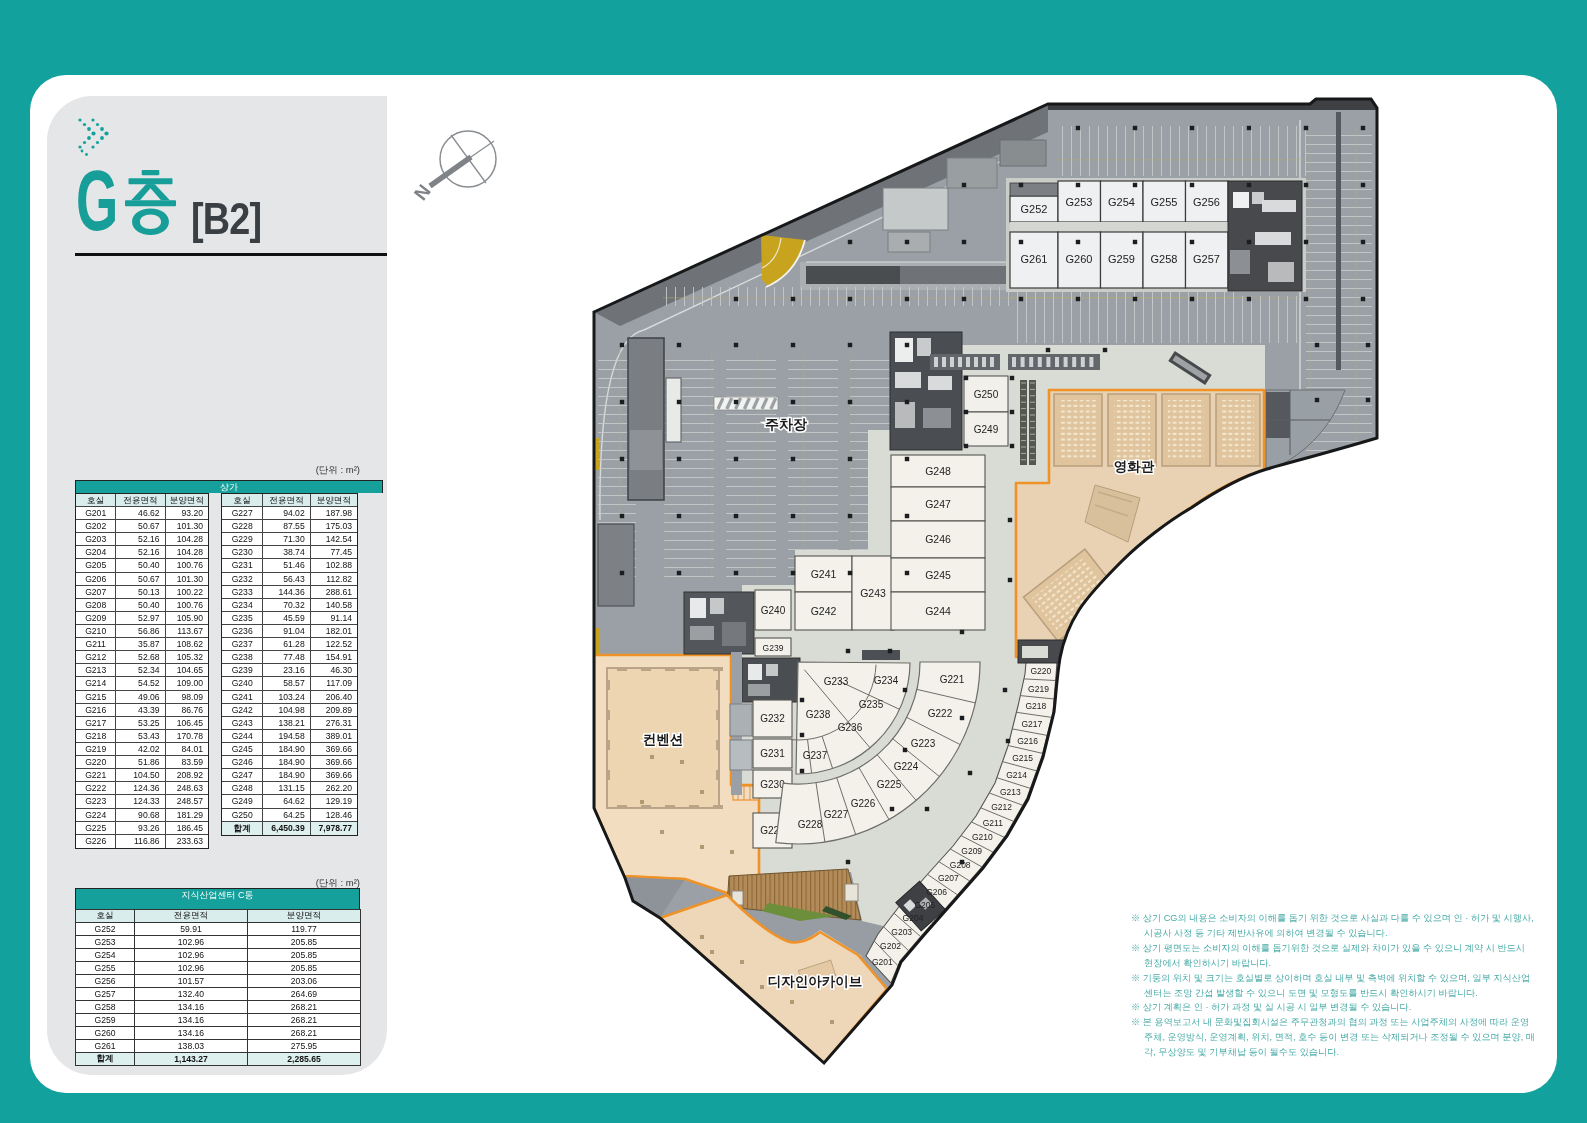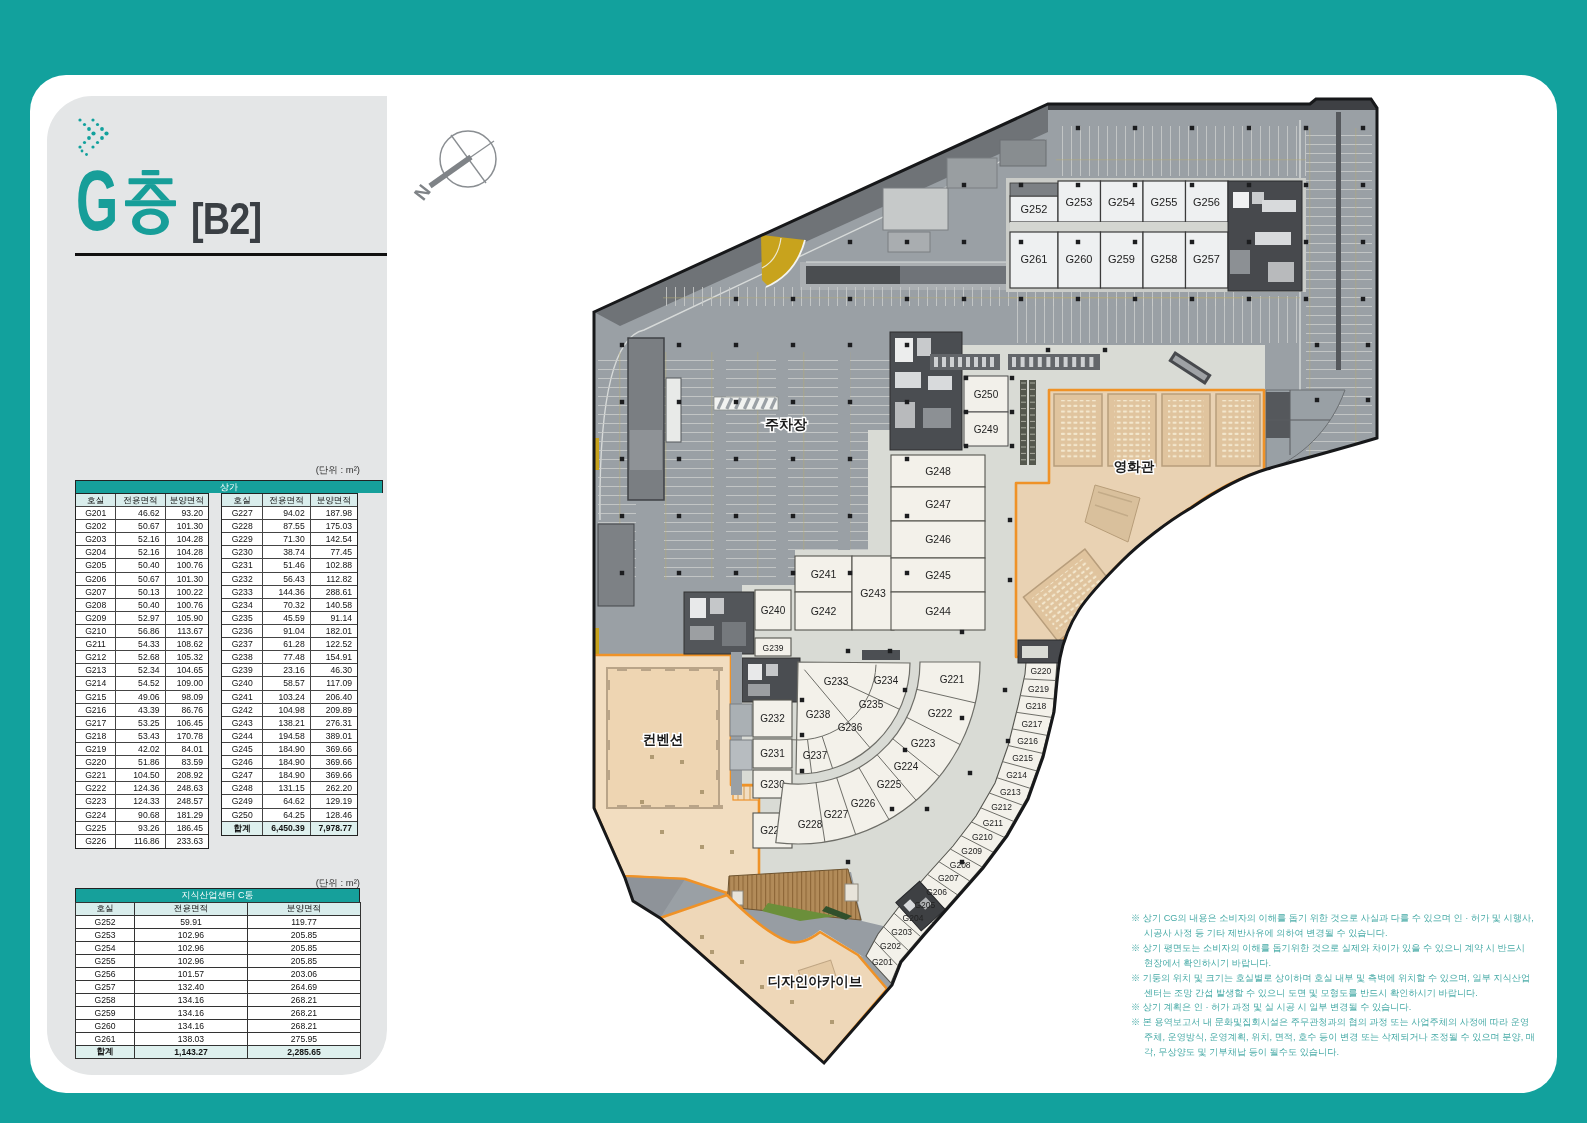--- a/index.html
+++ b/index.html
@@ -14,21 +14,21 @@
 .hdr{height:13px;background:#16a09b;color:#fff;font-size:9px;text-align:center;line-height:13px;border:1px solid #222;border-bottom:none}
 .st{position:absolute;top:13px;background:#fff;border:1px solid #222}
 .tr{display:flex;height:13.12px;line-height:13.12px;font-size:8.6px;color:#111}
 .tr div{border-right:0.8px solid #444;border-bottom:0.8px solid #444;text-align:center;height:100%}
 .tr div:last-child{border-right:none}
 .tr:last-child div{border-bottom:none}
 .tr .num{text-align:right;padding-right:5px}
 .th div{background:#d9edec}
 .tt div{background:#def0ee}
 .t2wrap{position:absolute;left:75px;top:888px;width:285px}
-.t2wrap .hdr{height:14px}
+.t2wrap .hdr{height:21px}
 .t2 {width:100%;border-collapse:collapse;table-layout:fixed}
 .t2 td{border:0.8px solid #333;font-size:8.6px;height:13px;text-align:center;color:#111;padding:0;background:#fff}
 .t2 .lh td{background:#d9edec}
 .t2 .tt2 td{background:#def0ee;font-weight:bold}
 .disc{position:absolute;left:1131px;top:911px;width:430px;font-size:9.2px;line-height:14.9px;color:#46aaa6;white-space:nowrap}
 .disc .ct{padding-left:13px}
 </style></head><body>
 
 <div class="page"></div>
 
@@ -137,21 +137,21 @@
         <div class="num" style="width:50px">52.97</div>
         <div class="num" style="width:43px">105.90</div>
       </div>
       <div class="tr">
         <div style="width:41px">G210</div>
         <div class="num" style="width:50px">56.86</div>
         <div class="num" style="width:43px">113.67</div>
       </div>
       <div class="tr">
         <div style="width:41px">G211</div>
-        <div class="num" style="width:50px">54.33</div>
+        <div class="num" style="width:50px">35.87</div>
         <div class="num" style="width:43px">108.62</div>
       </div>
       <div class="tr">
         <div style="width:41px">G212</div>
         <div class="num" style="width:50px">52.68</div>
         <div class="num" style="width:43px">105.32</div>
       </div>
       <div class="tr">
         <div style="width:41px">G213</div>
         <div class="num" style="width:50px">52.34</div>

